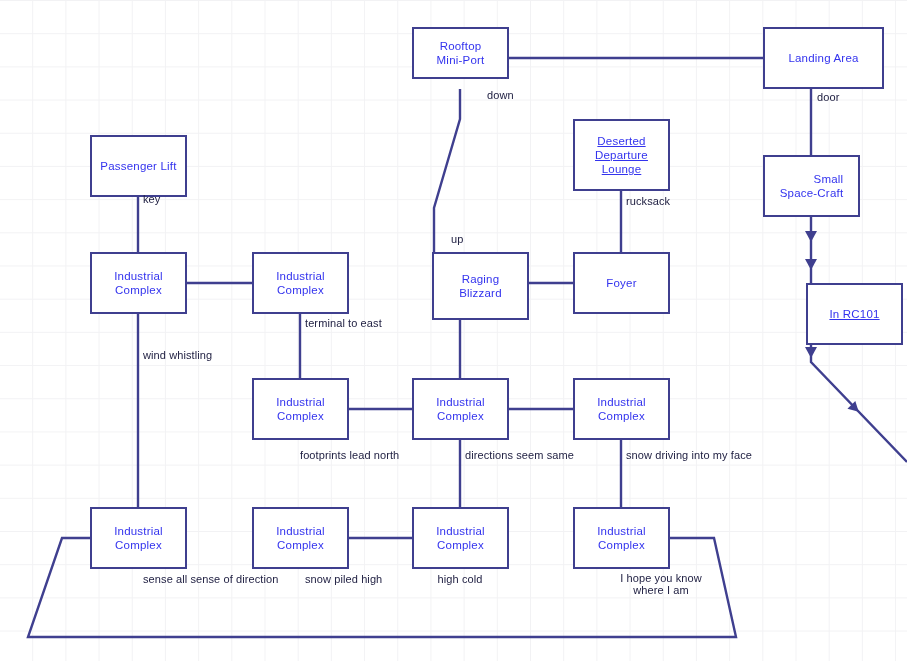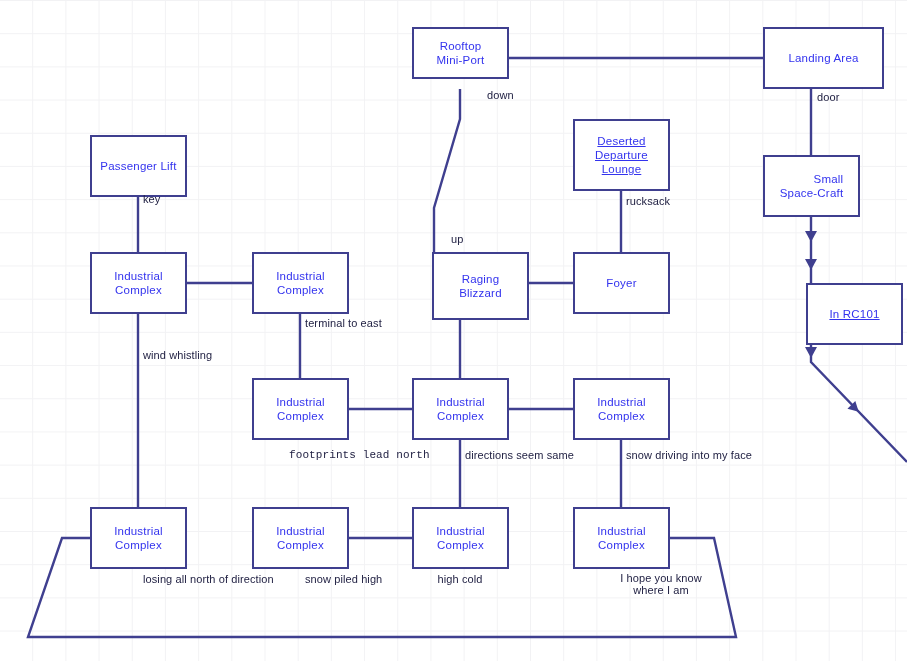--- a/index.html
+++ b/index.html
@@ -118,22 +118,22 @@
 Complex</div>
     </div>
   <div id="label-layer">
       <div class="edge-label" style="left: 487px; top: 90px; color: rgb(34, 34, 68);">down</div>
       <div class="edge-label" style="left: 438px; top: 234px; color: rgb(34, 34, 68); padding-left: 13px;">up</div>
       <div class="edge-label" style="left: 817px; top: 92px; color: rgb(34, 34, 68);">door</div>
       <div class="edge-label" style="left: 143px; top: 194px; color: rgb(34, 34, 68); text-align: right;">key</div>
       <div class="edge-label" style="left: 626px; top: 196px; color: rgb(34, 34, 68);">rucksack</div>
       <div class="edge-label" style="left: 143px; top: 318px; color: rgb(34, 34, 68); margin-top: 32px;">wind whistling</div>
       <div class="edge-label" style="left: 305px; top: 318px; color: rgb(34, 34, 68); text-align: right;">terminal to east</div>
-      <div class="edge-label" style="left: 289px; top: 450px; color: rgb(34, 34, 68); font-family: Liberation Mono, monospace;">footprints lead north</div>
+      <div class="edge-label" style="left: 300px; top: 450px; color: rgb(34, 34, 68);">footprints lead north</div>
       <div class="edge-label" style="left: 465px; top: 450px; color: rgb(34, 34, 68);">directions seem same</div>
       <div class="edge-label" style="left: 626px; top: 450px; color: rgb(34, 34, 68);">snow driving into my face</div>
-      <div class="edge-label" style="left: 143px; top: 574px; color: rgb(34, 34, 68);">losing all north of direction</div>
+      <div class="edge-label" style="left: 143px; top: 574px; color: rgb(34, 34, 68);">sense all sense of direction</div>
       <div class="edge-label" style="left: 305px; top: 574px; color: rgb(34, 34, 68);">snow piled high</div>
       <div class="edge-label center" style="left: 460px; top: 574px; color: rgb(34, 34, 68);">high cold</div>
       <div class="edge-label center" style="left: 661px; top: 573px; color: rgb(34, 34, 68);">I hope you know
 where I am</div>
     </div>
 </div>
 
 </body></html>

